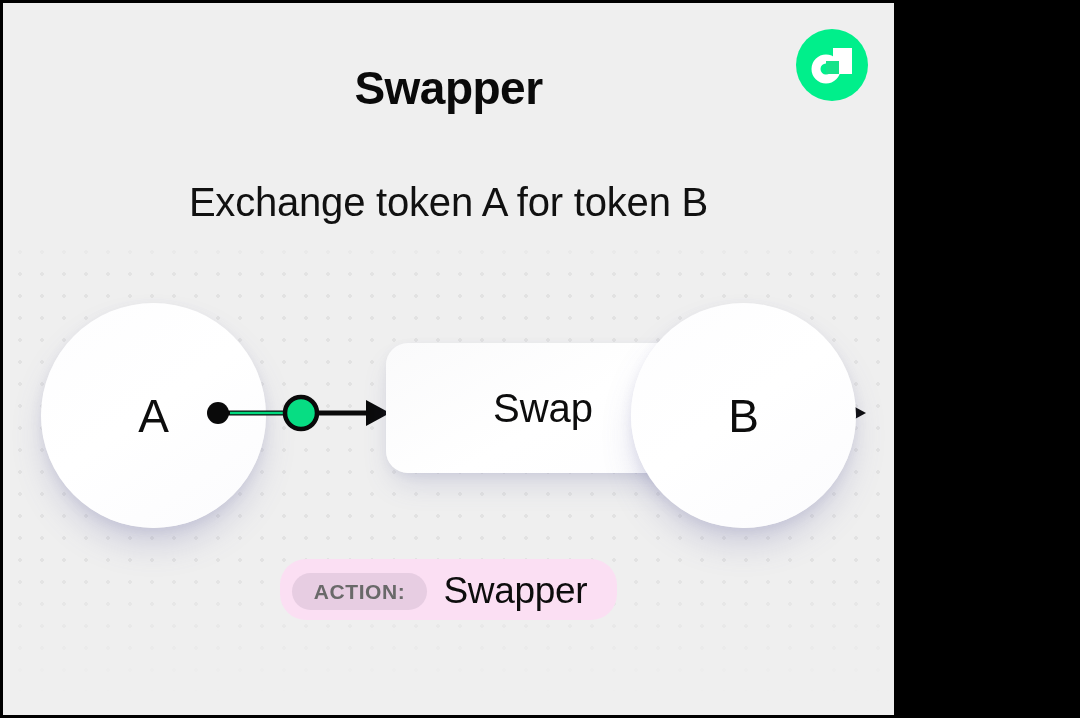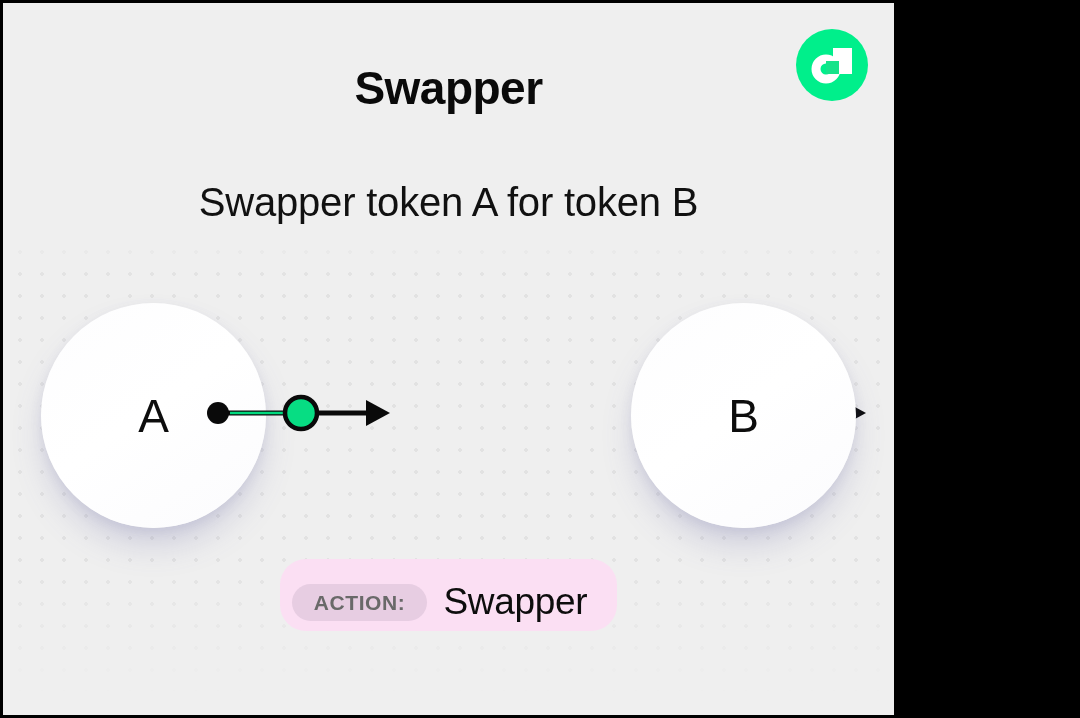--- a/index.html
+++ b/index.html
@@ -134,21 +134,21 @@
     width: 100%;
     display: flex;
     justify-content: center;
   }
   #action-badge-inner {
     display: flex;
     align-items: center;
     gap: 16px;
     background: #fbdff3;
     border-radius: 26px;
-    padding: 22px 30px 8px 12px;
+    padding: 11px 30px 8px 12px;
   }
   #action-label-pill {
     background: #e7cde2;
     color: #696969;
     font-size: 21px;
     font-weight: bold;
     letter-spacing: 0.6px;
     border-radius: 20px;
     padding: 8px 22px;
     line-height: 1;
@@ -161,21 +161,21 @@
   }
 </style>
 </head>
 <body>
 
 <div id="canvas">
 
   <div id="dot-grid"></div>
 
   <div id="page-title">Swapper</div>
-  <div id="page-subtitle">Swapper token A for token B</div>
+  <div id="page-subtitle">Exchange token A for token B</div>
 
   <div id="brand-logo">
     <svg width="72" height="72" viewBox="0 0 72 72" aria-hidden="true">
       <circle cx="36" cy="36" r="36" fill="#00ef8b"></circle>
 
       <rect x="37" y="19" width="19" height="13" fill="#ffffff"></rect>
 
       <rect x="43" y="32" width="13" height="13" fill="#ffffff"></rect>
 
       <rect x="30" y="32" width="13" height="13" fill="#16e38a"></rect>
@@ -197,20 +197,23 @@
     <div id="edge-left" class="edge">
       <svg width="190" height="42" viewBox="0 0 190 42">
         <line x1="12" y1="21" x2="176" y2="21" stroke="#0a0a0a" stroke-width="5"></line>
         <line x1="24" y1="21" x2="94" y2="21" stroke="#00d97e" stroke-width="2.4"></line>
         <circle cx="12" cy="21" r="11" fill="#0a0a0a"></circle>
         <circle cx="95" cy="21" r="16" fill="#07dd83" stroke="#0a0a0a" stroke-width="4.5"></circle>
         <polygon points="160,8 184,21 160,34" fill="#0a0a0a"></polygon>
       </svg>
     </div>
 
+    <div id="swap-box">
+      <span>Swap</span>
+    </div>
 
     <div id="edge-right" class="edge">
       <svg width="185" height="42" viewBox="0 0 185 42">
         <line x1="12" y1="21" x2="172" y2="21" stroke="#0a0a0a" stroke-width="5"></line>
         <line x1="24" y1="21" x2="88" y2="21" stroke="#00d97e" stroke-width="2.4"></line>
         <circle cx="12" cy="21" r="11" fill="#0a0a0a"></circle>
         <circle cx="89" cy="21" r="16" fill="#07dd83" stroke="#0a0a0a" stroke-width="4.5"></circle>
         <polygon points="154,8 178,21 154,34" fill="#0a0a0a"></polygon>
       </svg>
     </div>

